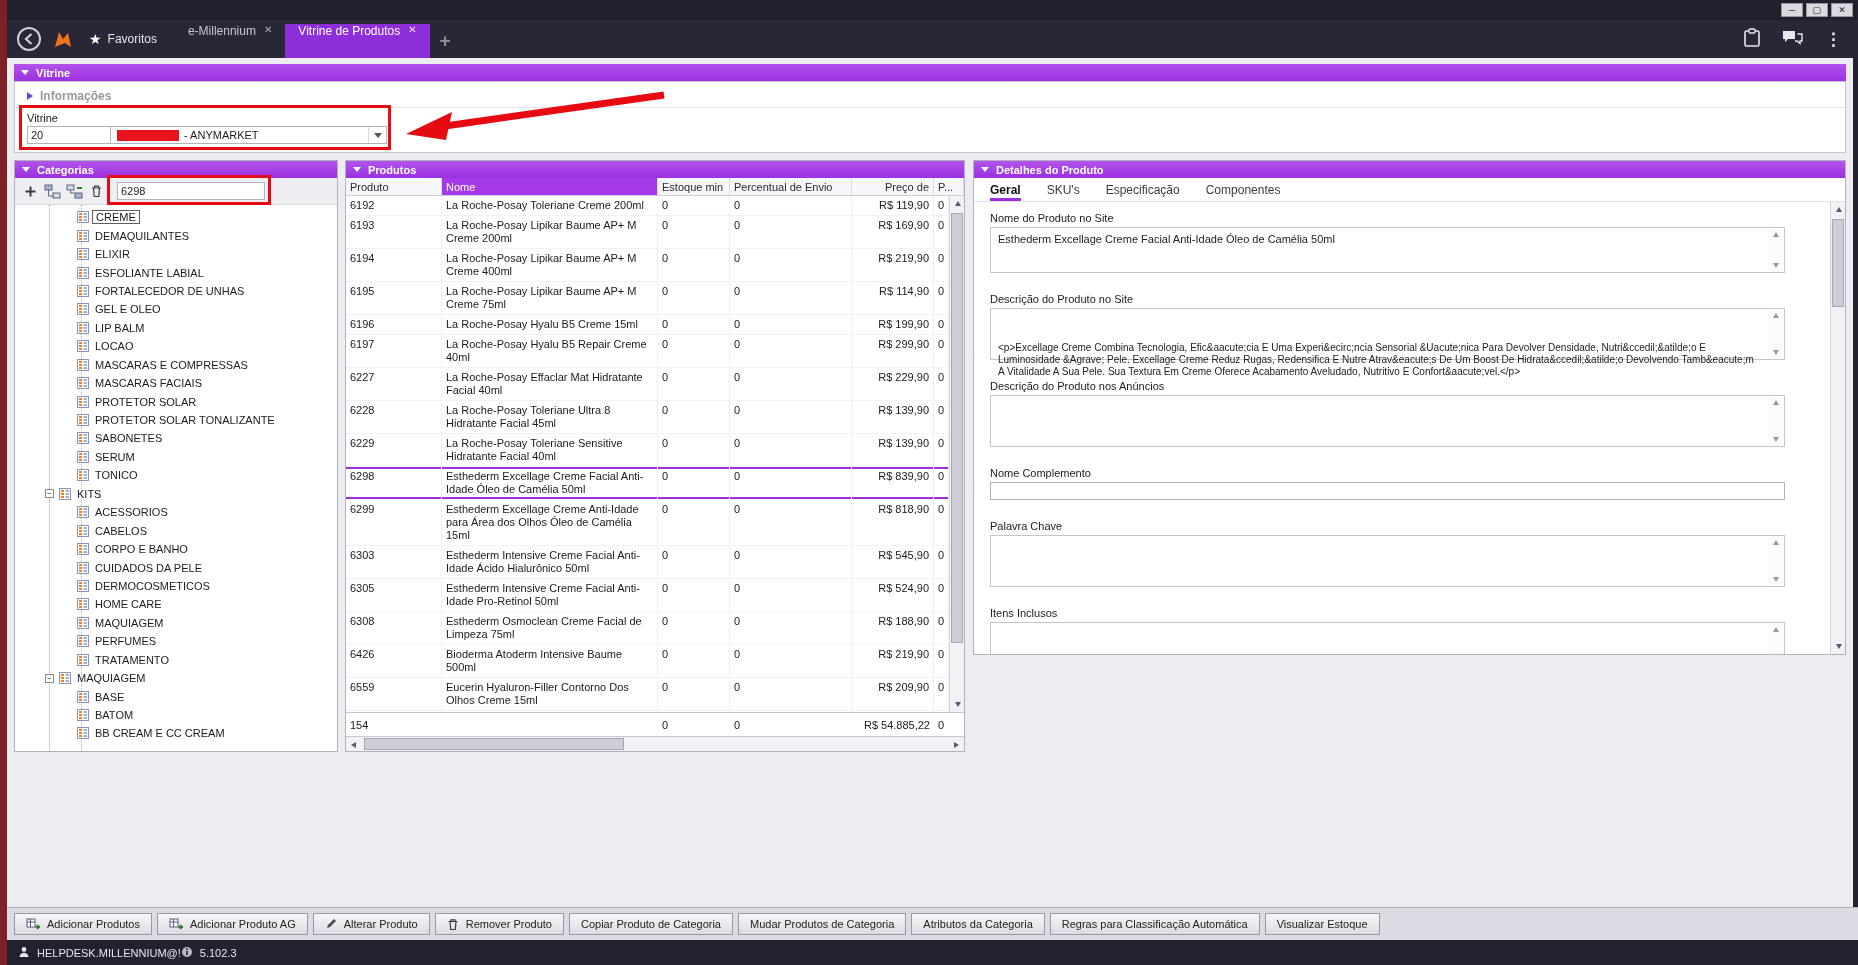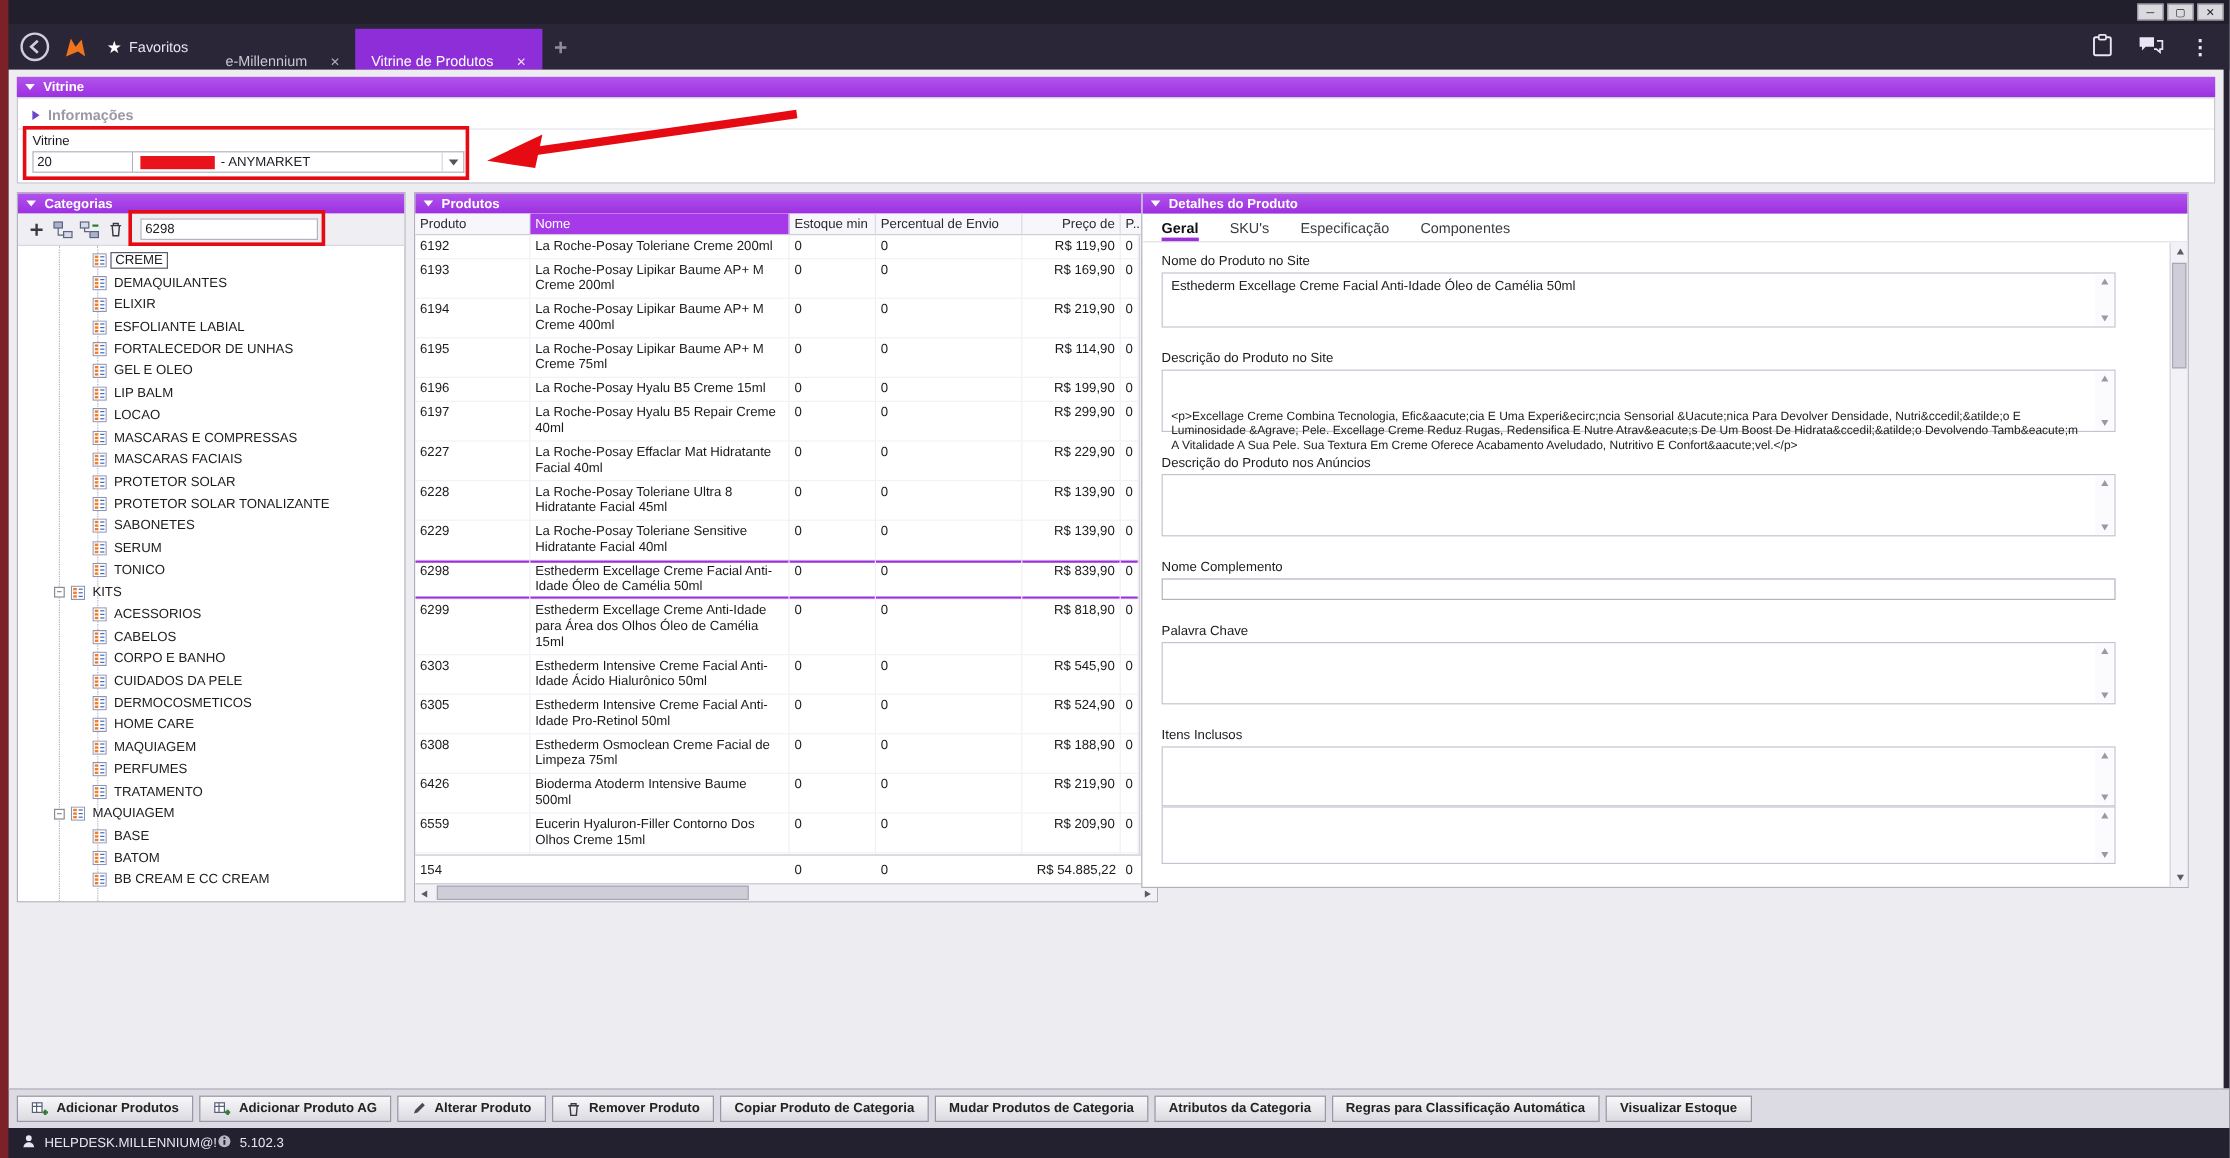--- a/index.html
+++ b/index.html
@@ -13,21 +13,21 @@
   .win-controls { position:absolute; right:5px; top:3px; display:flex; gap:3px; }
   .win-btn { width:22px; height:14px; background:#d9d9de; border:1px solid #96949e; display:flex; align-items:center; justify-content:center; font-size:9px; color:#222; cursor:default; }
 
   
   .tabbar { position:absolute; left:7px; top:20px; right:0; height:38px; background:#2a2637; display:flex; align-items:center; }
   .back-btn { margin-left:8px; width:28px; height:28px; display:flex; align-items:center; justify-content:center; }
   .logo { margin-left:8px; width:24px; height:24px; display:flex; align-items:center; justify-content:center; }
   .fav { margin-left:14px; display:flex; align-items:center; gap:6px; color:#e6e4f0; font-size:12px; }
   .fav .star { color:#fff; font-size:14px; }
   .tabstrip { display:flex; align-items:flex-end; height:100%; margin-left:18px; }
-  .tab { height:34px; display:flex; align-items:flex-end; padding:0 13px; color:#c9c7d4; font-size:12px; gap:19px; }
+  .tab { height:34px; display:flex; align-items:flex-start; padding:0 13px; color:#c9c7d4; font-size:12px; gap:8px; }
   .tab.active { background:#8d2ed8; color:#fff; }
   .tab-close { font-size:10px; opacity:.85; }
   .newtab { color:#8f8c9c; font-size:19px; font-weight:bold; margin-left:10px; margin-top:4px; }
   .tabbar-right { margin-left:auto; display:flex; align-items:center; gap:20px; margin-right:16px; }
   .kebab { color:#e8e6f2; font-size:17px; font-weight:bold; line-height:1; }
 
   
   .workspace { position:absolute; left:7px; top:58px; width:1846px; height:850px; background:#edecf1; }
   .phead { height:17px; background:linear-gradient(#b254ec,#9c30e0); color:#fff; font-weight:bold; display:flex; align-items:center; gap:7px; padding:0 7px; }
   .caret-w { width:0; height:0; border-left:4px solid transparent; border-right:4px solid transparent; border-top:5px solid #fff; }
@@ -41,21 +41,21 @@
   input { font-family:"Liberation Sans",sans-serif; font-size:11px; border:1px solid #b4b2c0; height:18px; padding:0 3px; color:#1b1b1f; }
   .code-input { width:84px; }
   .combo { width:276px; height:18px; border:1px solid #b4b2c0; border-left:none; background:#fff; display:flex; align-items:center; padding-left:6px; position:relative; }
   .redact { width:62px; height:11px; background:#e8131b; margin-right:5px; }
   .combo-btn { position:absolute; right:0; top:0; bottom:0; width:18px; border-left:1px solid #d8d6e0; display:flex; align-items:center; justify-content:center; }
   .dar { width:0; height:0; border-left:4px solid transparent; border-right:4px solid transparent; border-top:5px solid #555; }
 
   .panel { position:absolute; border:1px solid #b3b1be; background:#fff; display:flex; flex-direction:column; overflow:hidden; }
   .panel-cat { left:7px; top:102px; width:324px; height:592px; }
   .panel-prod { left:338px; top:102px; width:620px; height:592px; }
-  .panel-det { left:944px; top:102px; width:873px; height:580px; }
+  .panel-det { left:966px; top:102px; width:873px; height:495px; }
 
   
   .cat-toolbar { height:27px; background:#efeef3; border-bottom:1px solid #d8d6de; display:flex; align-items:center; padding:0 4px; }
   .ticon { width:22px; height:22px; display:flex; align-items:center; justify-content:center; }
   .tsearch { width:148px; margin-left:10px; }
   .tree { flex:1; position:relative; overflow:hidden; padding-top:3px; }
   .guide { position:absolute; top:0; bottom:0; border-left:1px dotted #b2b0ba; }
   .trow { height:18.45px; display:flex; align-items:center; position:relative; }
   .trow.lvl1 { padding-left:30px; }
   .trow.lvl2 { padding-left:62px; }
@@ -112,21 +112,21 @@
 
   
   .ann { position:absolute; z-index:120; pointer-events:none; }
   .ann-box { border:3px solid #e60b12; }
   #ann-box1 { left:19px; top:105px; width:372px; height:45px; }
   #ann-box2 { left:107px; top:175px; width:164px; height:30px; }
   #ann-arrow { left:392px; top:85px; width:290px; height:60px; }
 
   
   .bottombar { position:absolute; left:7px; right:0; bottom:25px; height:33px; background:#dcdae2; border-top:1px solid #b2b0bc; display:flex; align-items:center; padding:0 7px; gap:5px; }
-  .bbtn { height:22px; background:linear-gradient(#f8f8fa,#dbdae1); border:1px solid #9a98a6; font-family:"Liberation Sans",sans-serif; font-size:11px; font-weight:bold; color:#222; display:inline-flex; align-items:center; padding:0 11px; gap:7px; }
+  .bbtn { height:22px; background:linear-gradient(#f8f8fa,#dbdae1); border:1px solid #9a98a6; font-family:"Liberation Sans",sans-serif; font-size:11px; font-weight:normal; color:#222; display:inline-flex; align-items:center; padding:0 11px; gap:7px; }
   .bicon { display:flex; }
   .statusbar { position:absolute; left:7px; right:0; bottom:0; height:25px; background:#232030; color:#e8e6f0; display:flex; align-items:center; justify-content:flex-start; padding:0 11px; }
   .sb-left, .sb-right { display:flex; align-items:center; gap:7px; }
 </style>
 </head>
 <body>
 
 <div class="left-strip"></div>
 
 <div class="titlebar">

